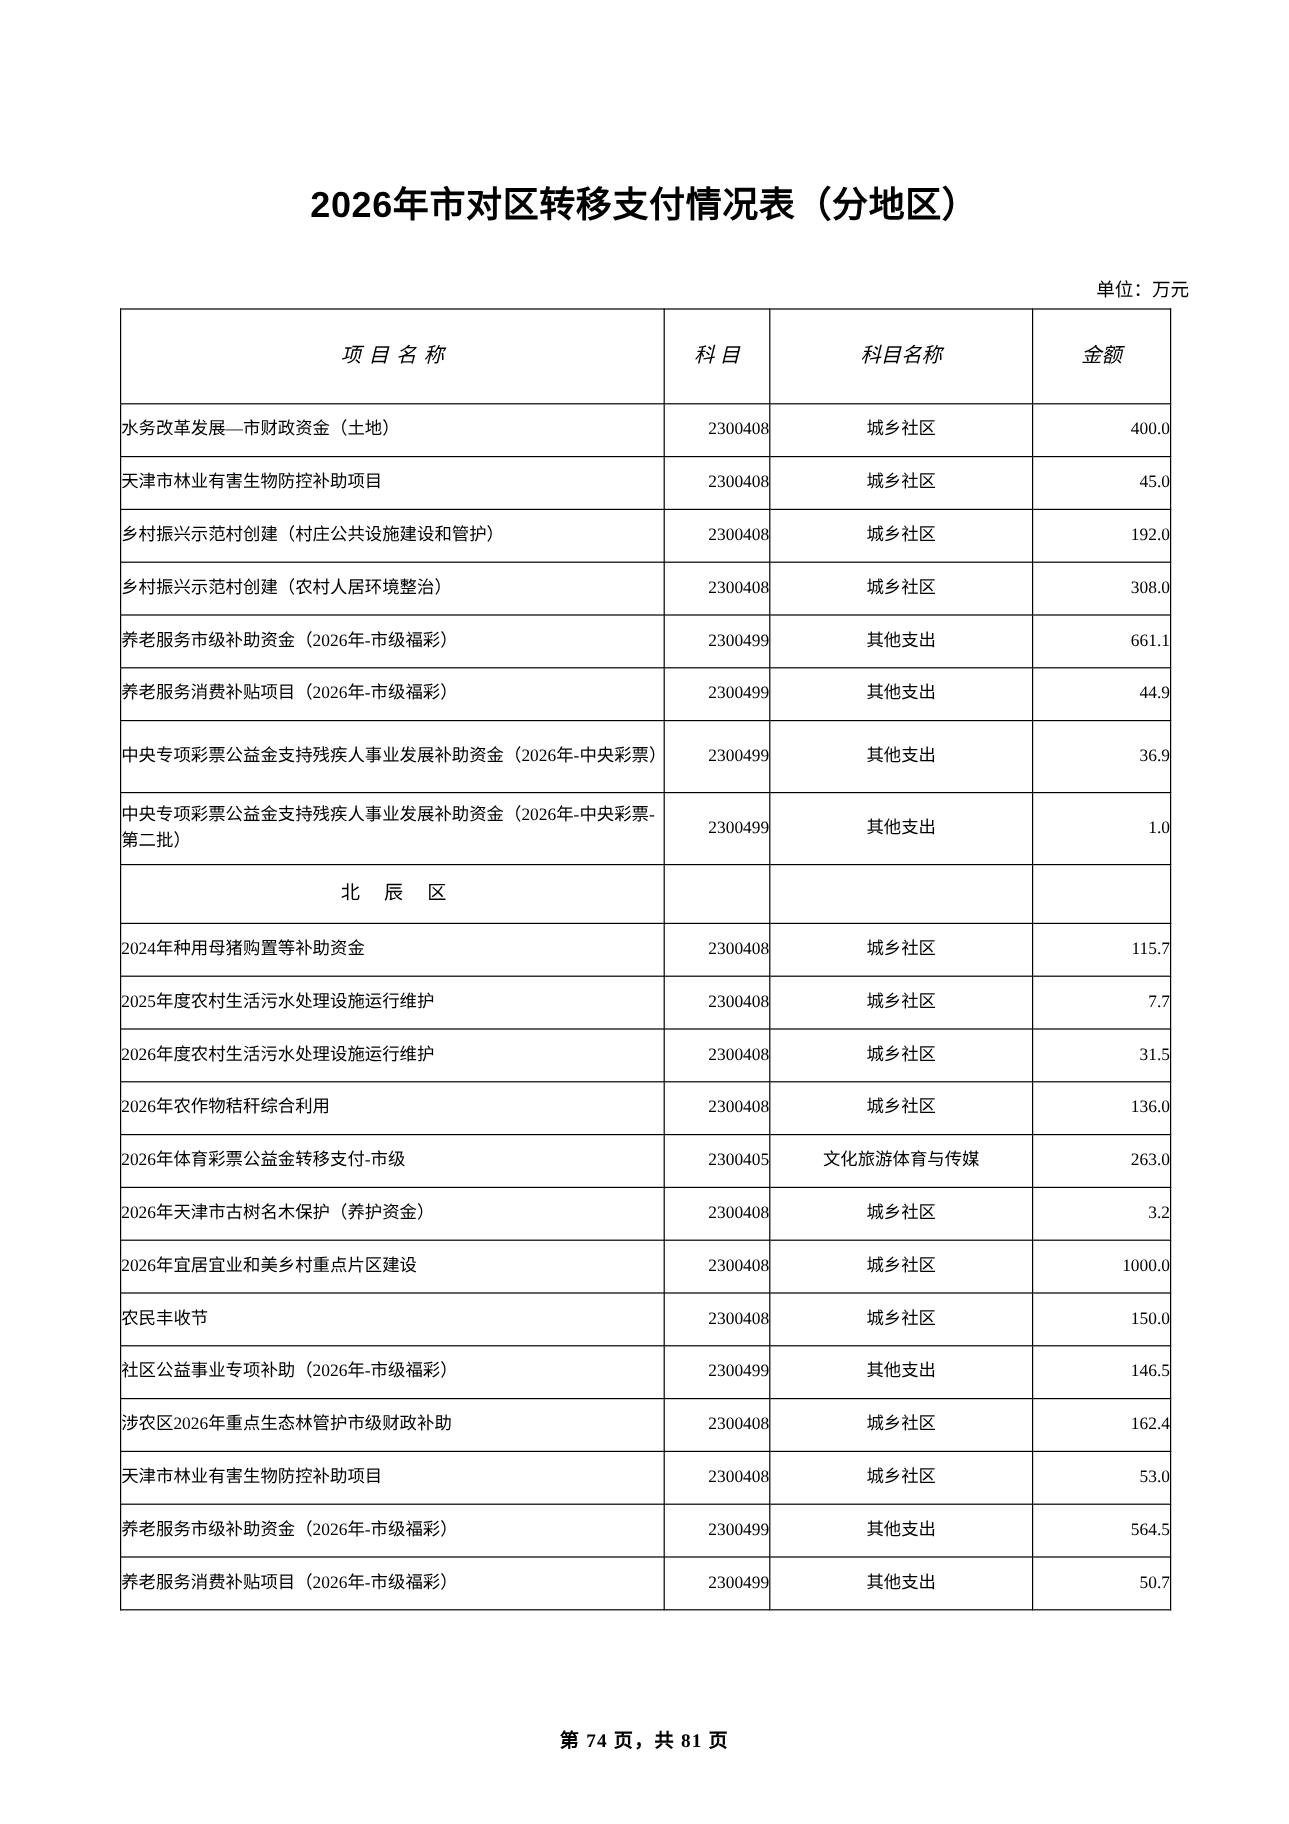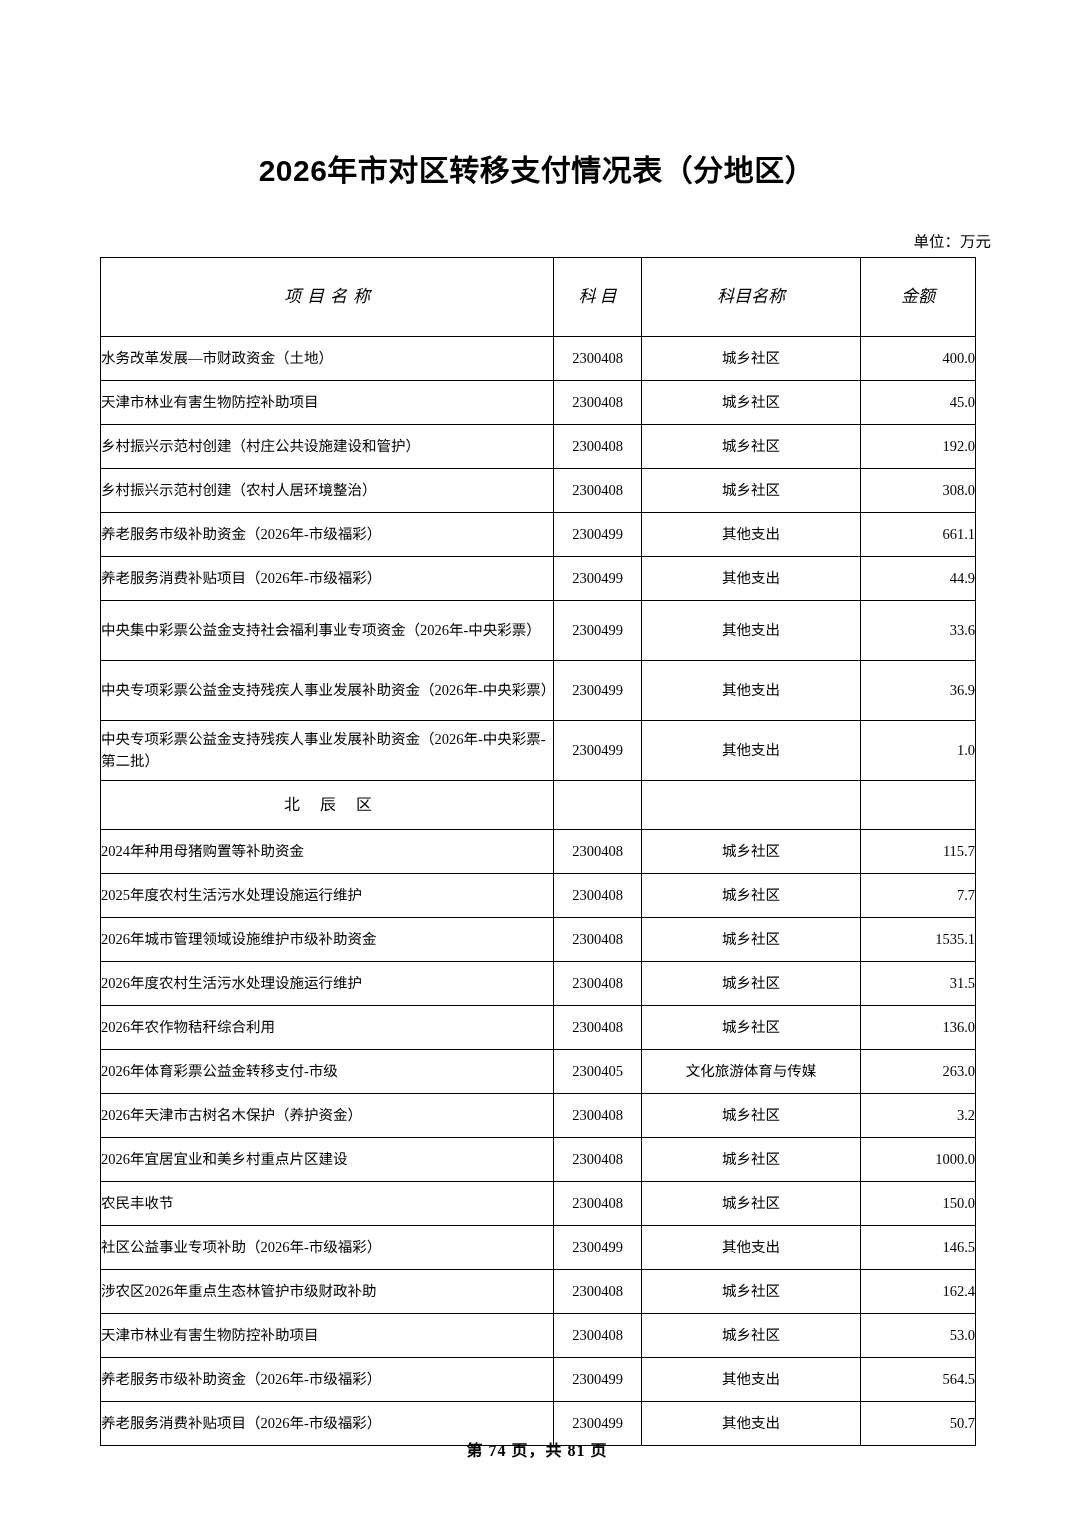--- a/index.html
+++ b/index.html
@@ -76,21 +76,21 @@
 
   tbody td {
     height: 42px;
     line-height: 1.35;
   }
   td.name {
     text-align: left;
     padding: 3px 6px;
   }
   td.code {
-    text-align: center;
+    text-align: right;
     margin-top: 12px;
   }
   td.subject {
     text-align: center;
   }
   td.amount {
     text-align: right;
     padding-right: 9px;
   }
   tr.tall td { height: 43px; }
@@ -183,26 +183,20 @@
           <td class="subject">其他支出</td>
           <td class="amount">661.1</td>
         </tr>
         <tr class="tall">
           <td class="name">养老服务消费补贴项目（2026年-市级福彩）</td>
           <td class="code">2300499</td>
           <td class="subject">其他支出</td>
           <td class="amount">44.9</td>
         </tr>
         <tr class="wrap">
-          <td class="name">中央集中彩票公益金支持社会福利事业专项资金（2026年-中央彩票）</td>
-          <td class="code">2300499</td>
-          <td class="subject">其他支出</td>
-          <td class="amount">33.6</td>
-        </tr>
-        <tr class="wrap">
           <td class="name">中央专项彩票公益金支持残疾人事业发展补助资金（2026年-中央彩票）</td>
           <td class="code">2300499</td>
           <td class="subject">其他支出</td>
           <td class="amount">36.9</td>
         </tr>
         <tr class="wrap">
           <td class="name">中央专项彩票公益金支持残疾人事业发展补助资金（2026年-中央彩票-第二批）</td>
           <td class="code">2300499</td>
           <td class="subject">其他支出</td>
           <td class="amount">1.0</td>
@@ -219,26 +213,20 @@
           <td class="subject">城乡社区</td>
           <td class="amount">115.7</td>
         </tr>
         <tr class="tall">
           <td class="name">2025年度农村生活污水处理设施运行维护</td>
           <td class="code">2300408</td>
           <td class="subject">城乡社区</td>
           <td class="amount">7.7</td>
         </tr>
         <tr class="tall">
-          <td class="name">2026年城市管理领域设施维护市级补助资金</td>
-          <td class="code">2300408</td>
-          <td class="subject">城乡社区</td>
-          <td class="amount">1535.1</td>
-        </tr>
-        <tr class="tall">
           <td class="name">2026年度农村生活污水处理设施运行维护</td>
           <td class="code">2300408</td>
           <td class="subject">城乡社区</td>
           <td class="amount">31.5</td>
         </tr>
         <tr class="tall">
           <td class="name">2026年农作物秸秆综合利用</td>
           <td class="code">2300408</td>
           <td class="subject">城乡社区</td>
           <td class="amount">136.0</td>

